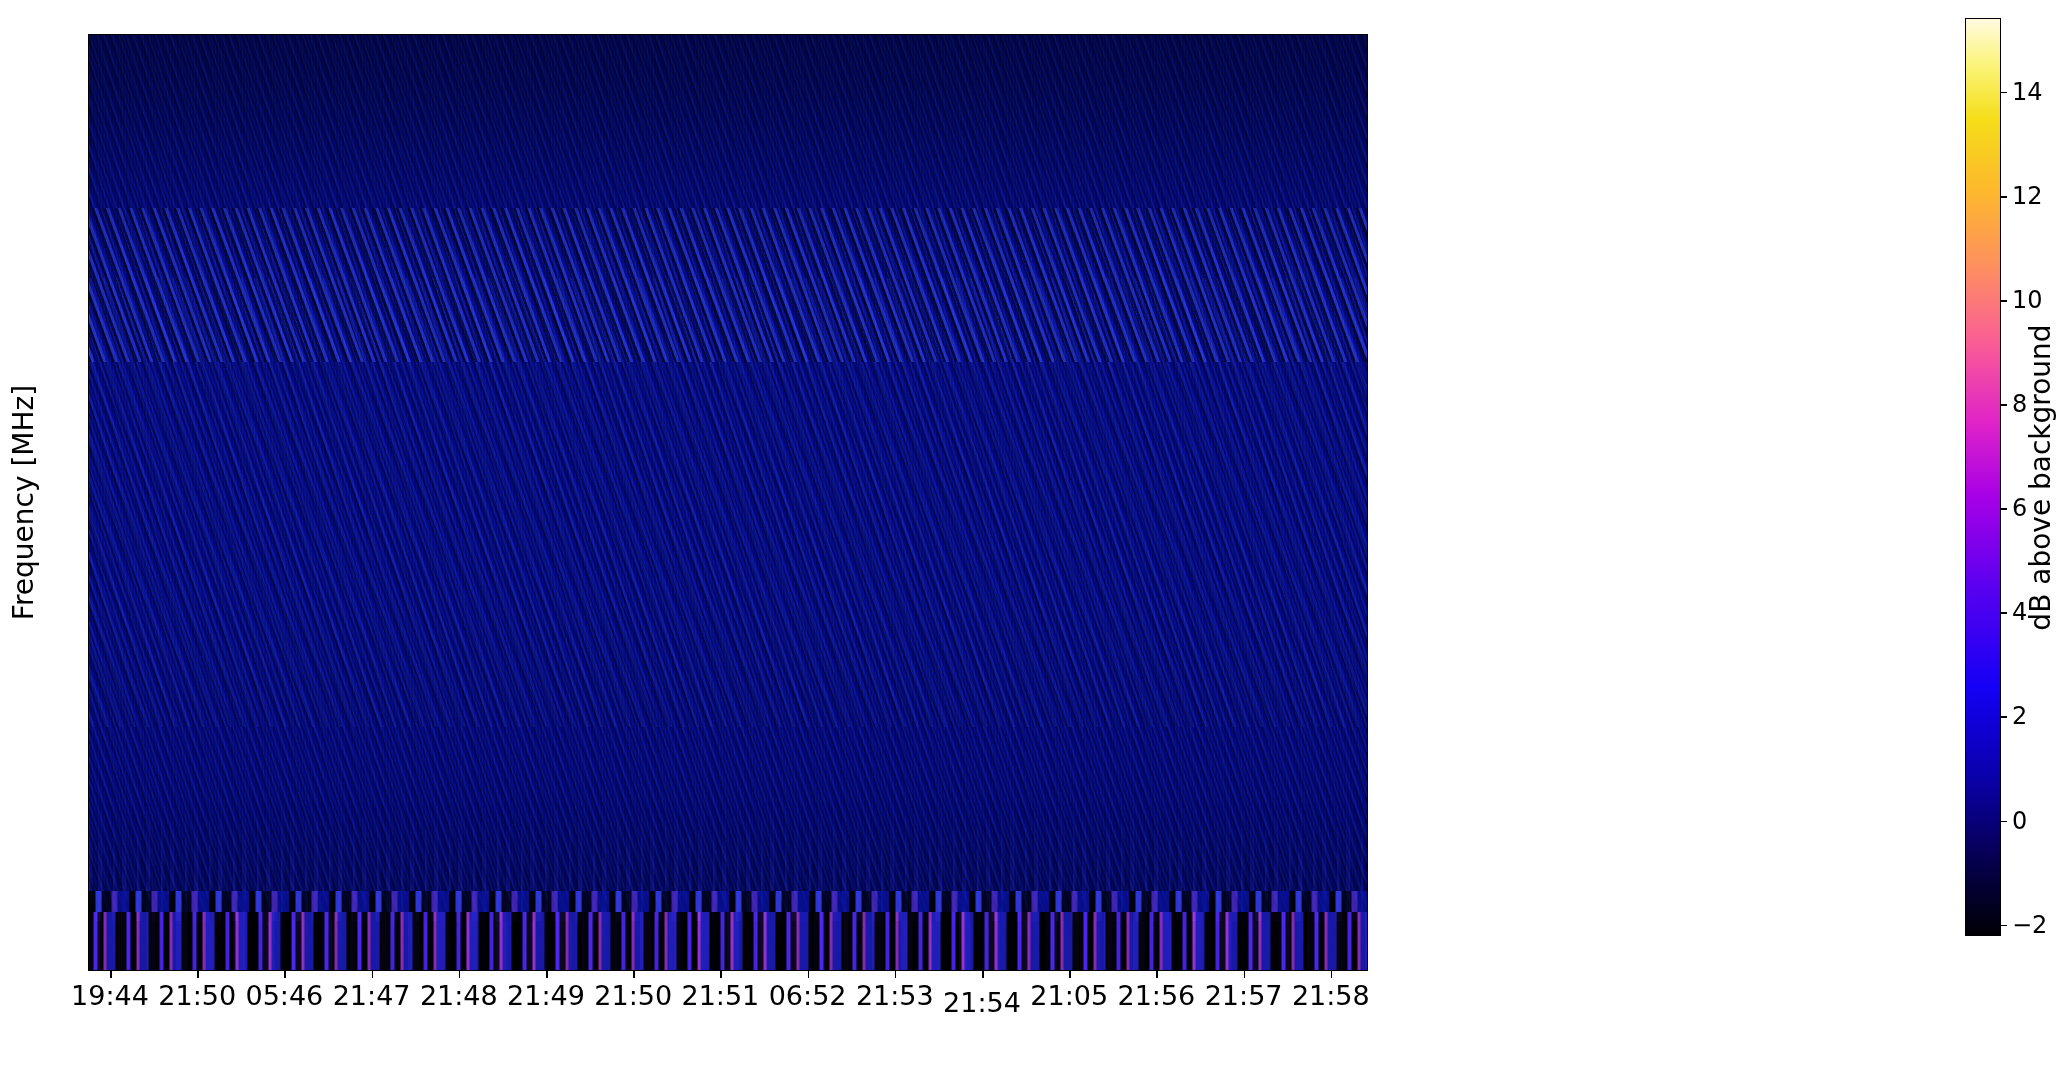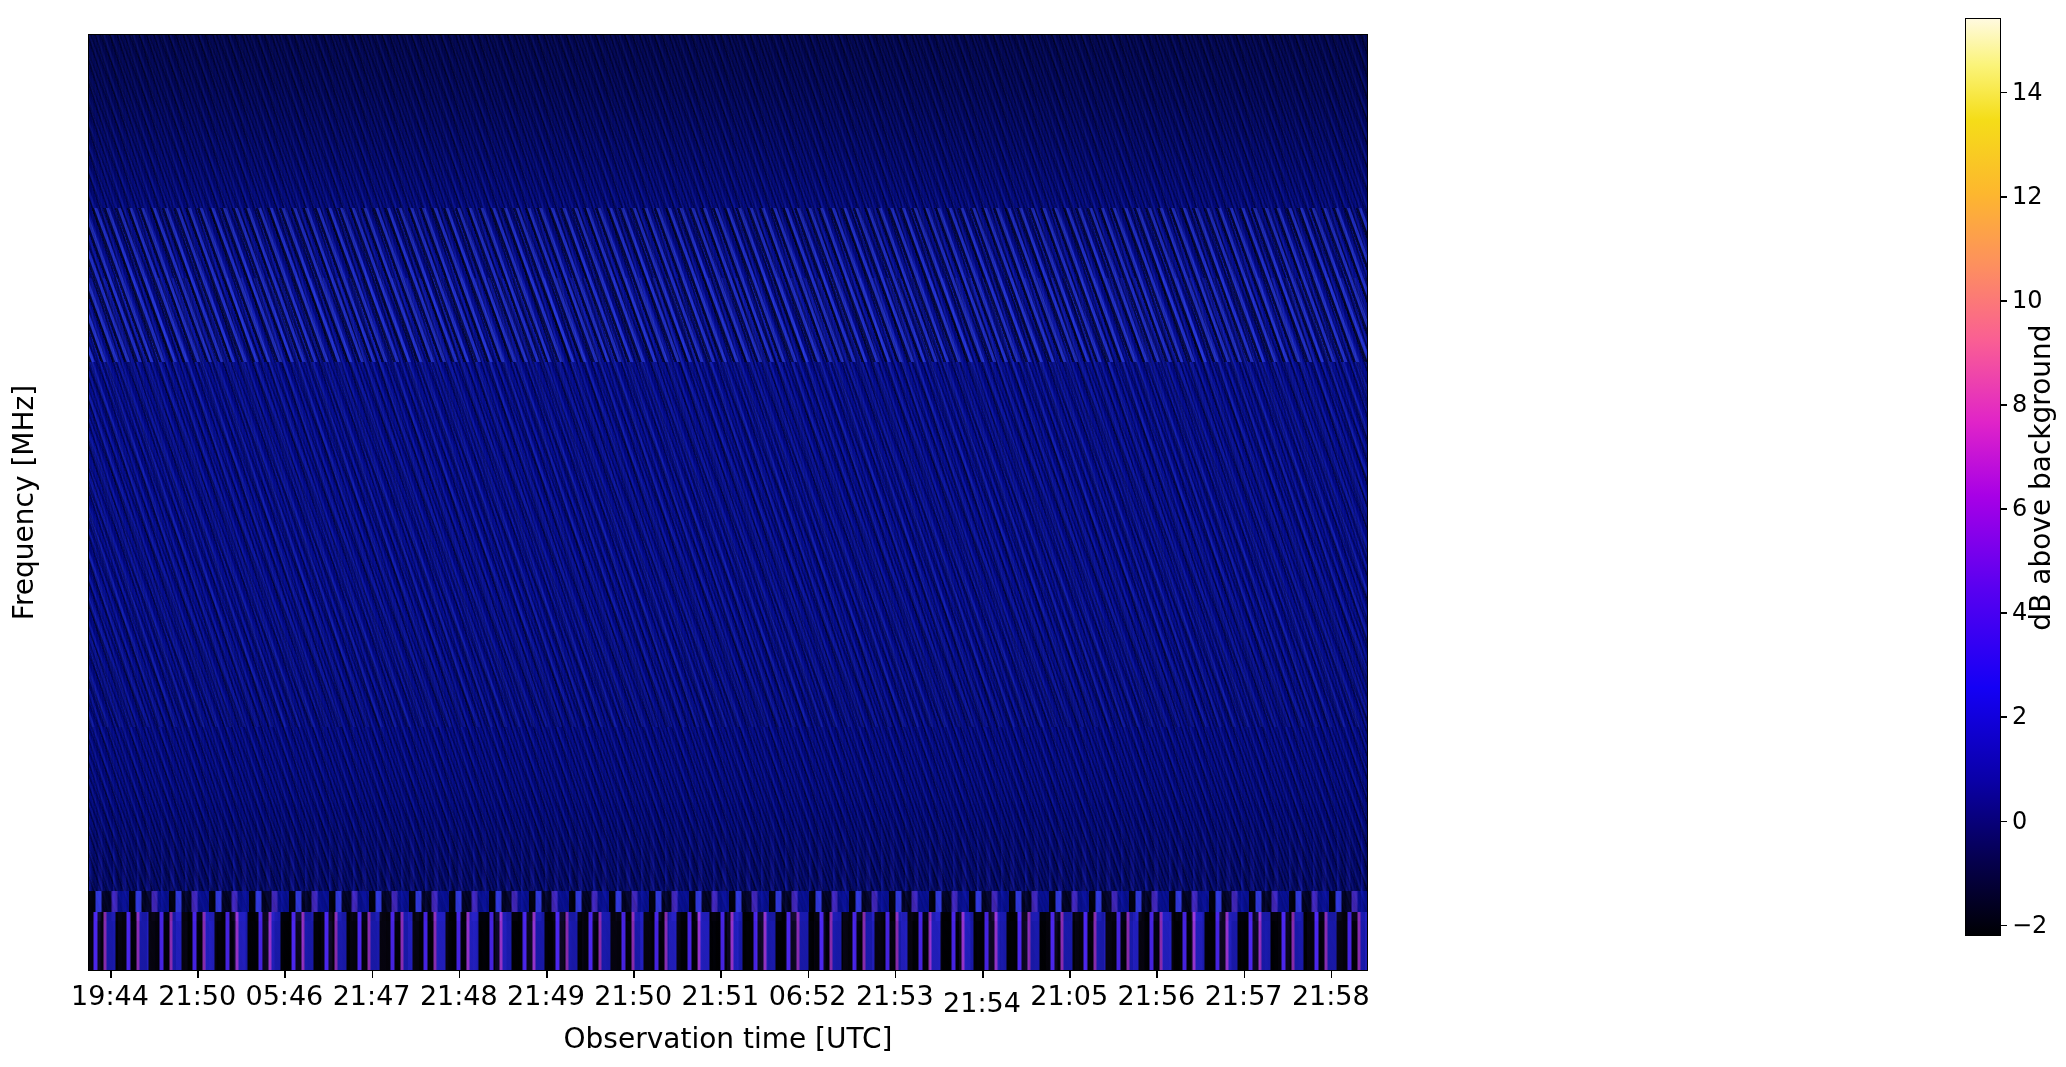--- a/index.html
+++ b/index.html
@@ -193,21 +193,20 @@
       <div class="xtick-label" style="left: 894px; margin-top: 7px;">21:54</div>
       <div class="xtick-mark" style="left: 981.2px;"></div>
       <div class="xtick-label" style="left: 981.2px;">21:05</div>
       <div class="xtick-mark" style="left: 1068.4px;"></div>
       <div class="xtick-label" style="left: 1068.4px;">21:56</div>
       <div class="xtick-mark" style="left: 1155.6px;"></div>
       <div class="xtick-label" style="left: 1155.6px;">21:57</div>
       <div class="xtick-mark" style="left: 1242.8px;"></div>
       <div class="xtick-label" style="left: 1242.8px;">21:58</div>
     </div>
-  <div id="xlabel">Observation time [UTC]</div>
 
   <div id="cbar">
       <div class="cbtick-mark" style="top: 98.8636%;"></div>
       <div class="cbtick-label" style="top: 98.8636%;">−2</div>
       <div class="cbtick-mark" style="top: 87.5%;"></div>
       <div class="cbtick-label" style="top: 87.5%;">0</div>
       <div class="cbtick-mark" style="top: 76.1364%;"></div>
       <div class="cbtick-label" style="top: 76.1364%;">2</div>
       <div class="cbtick-mark" style="top: 64.7727%;"></div>
       <div class="cbtick-label" style="top: 64.7727%;">4</div>

